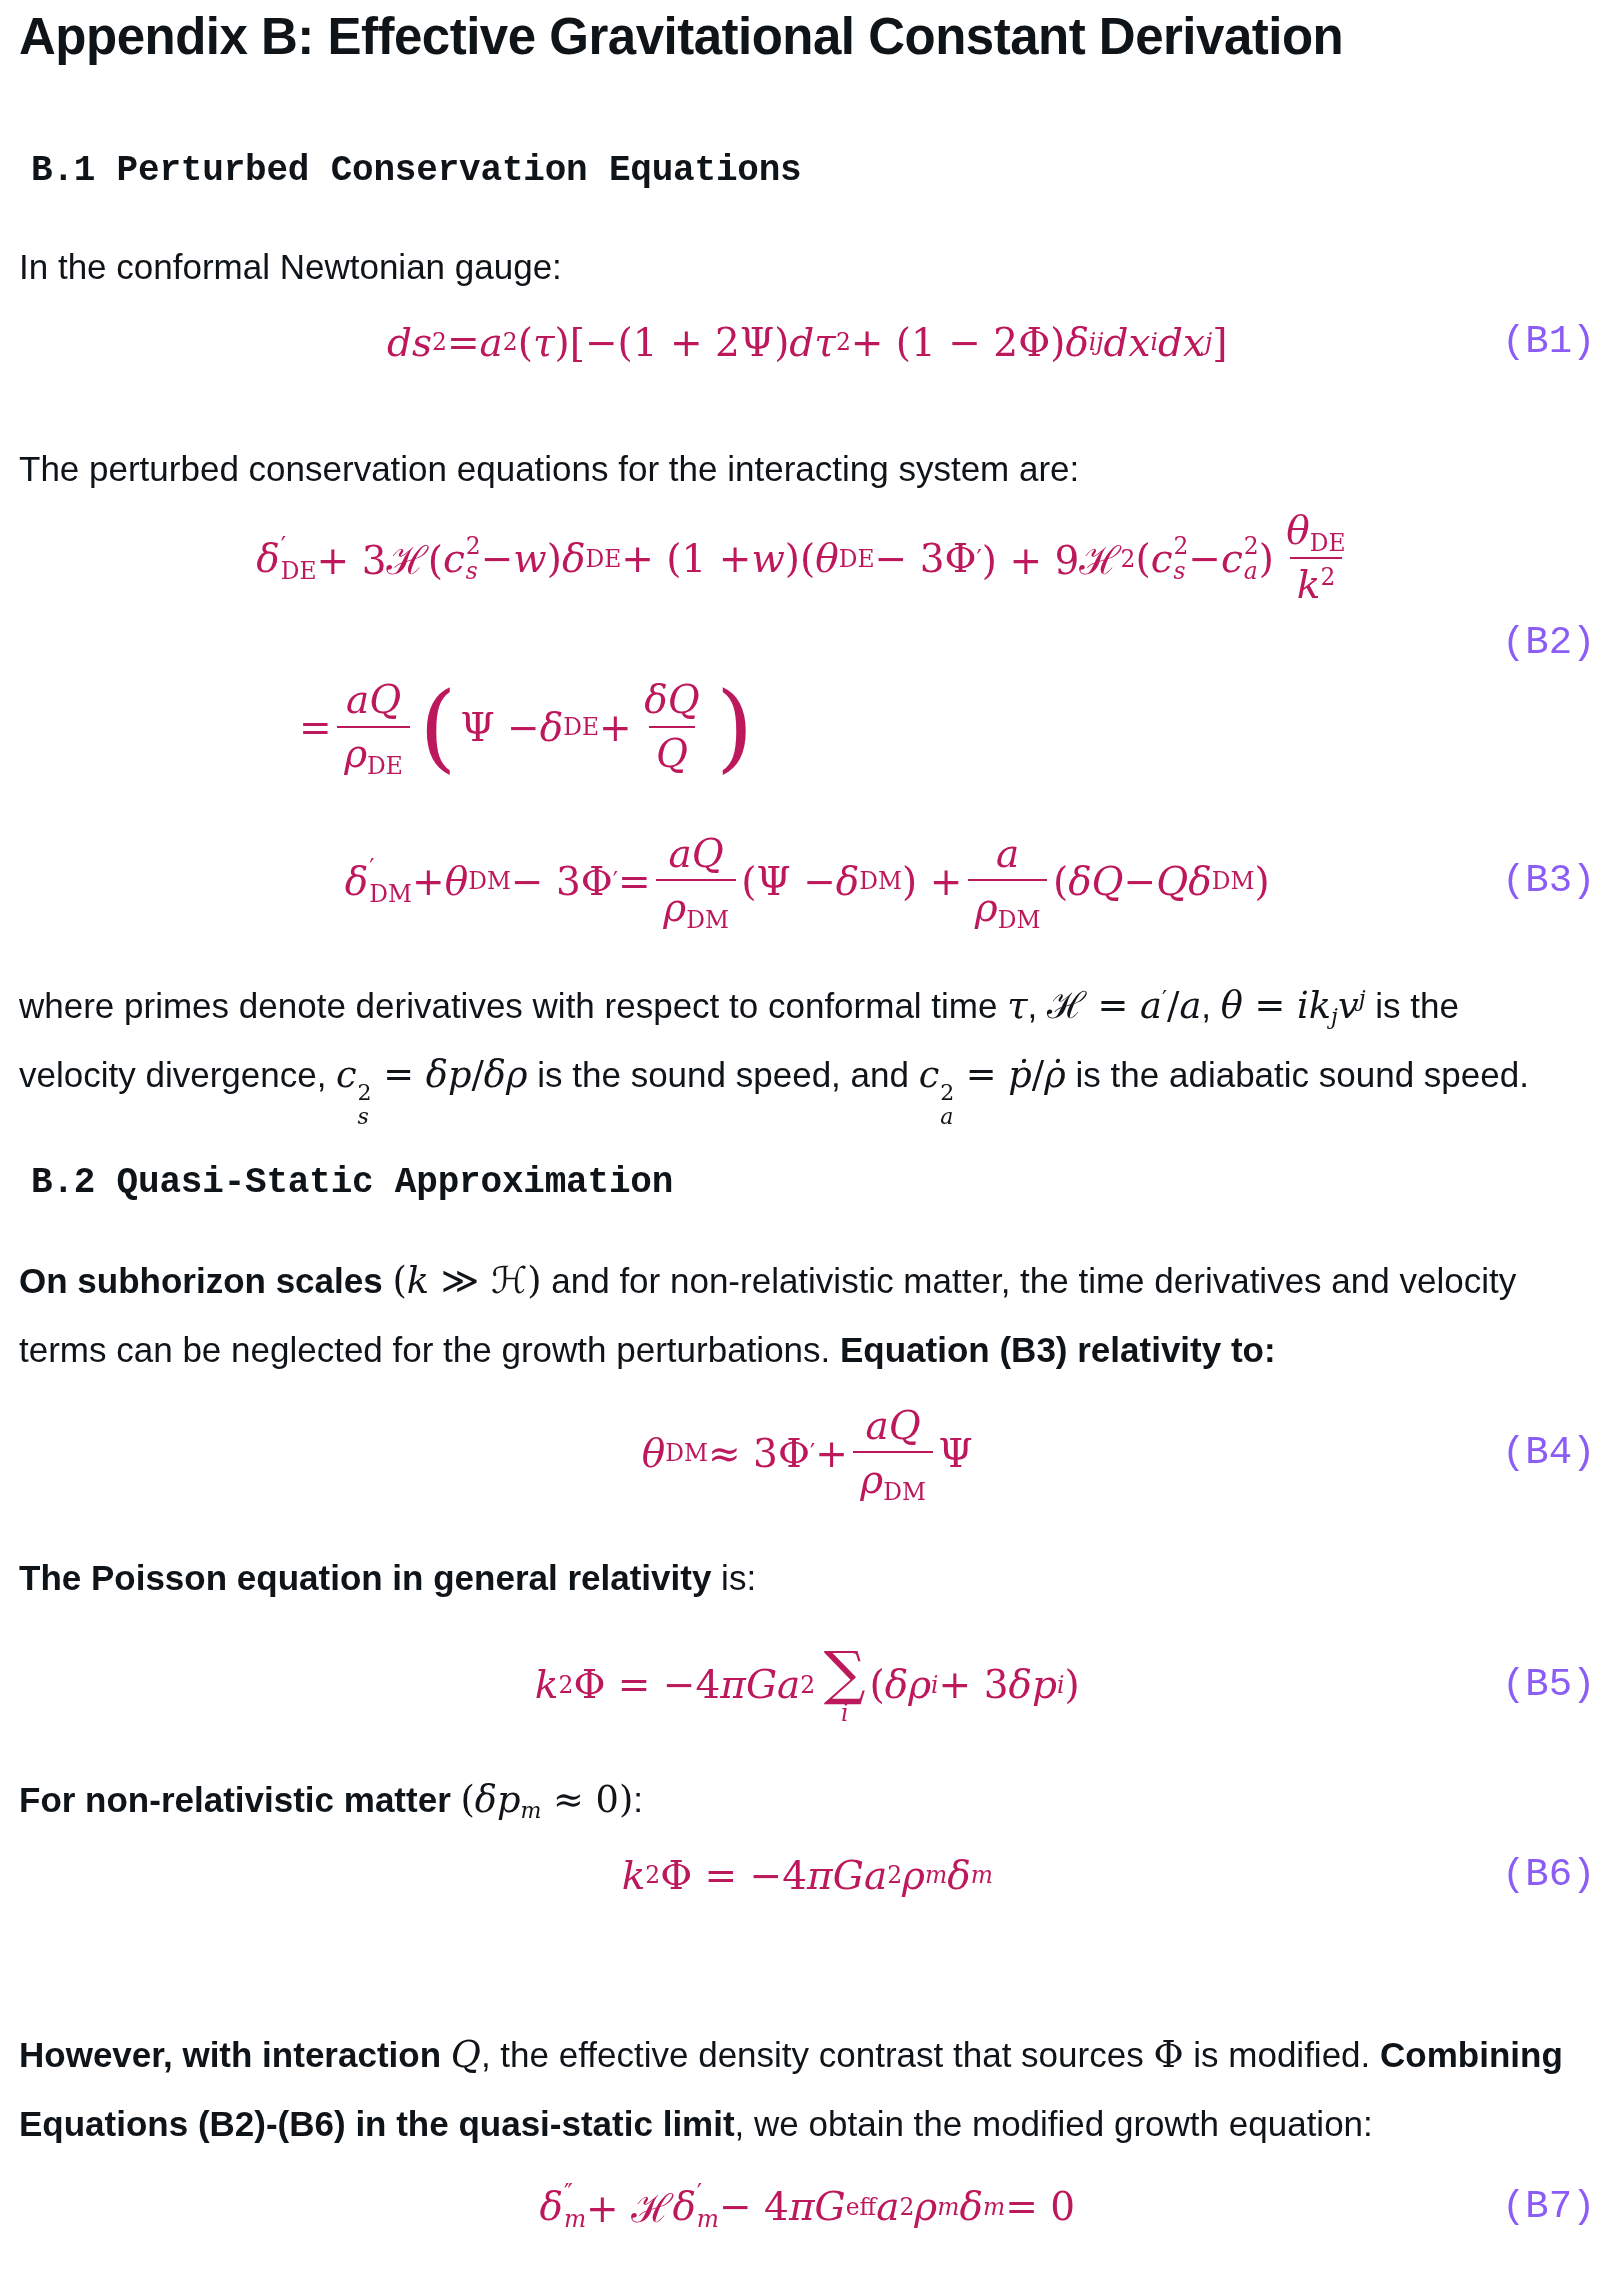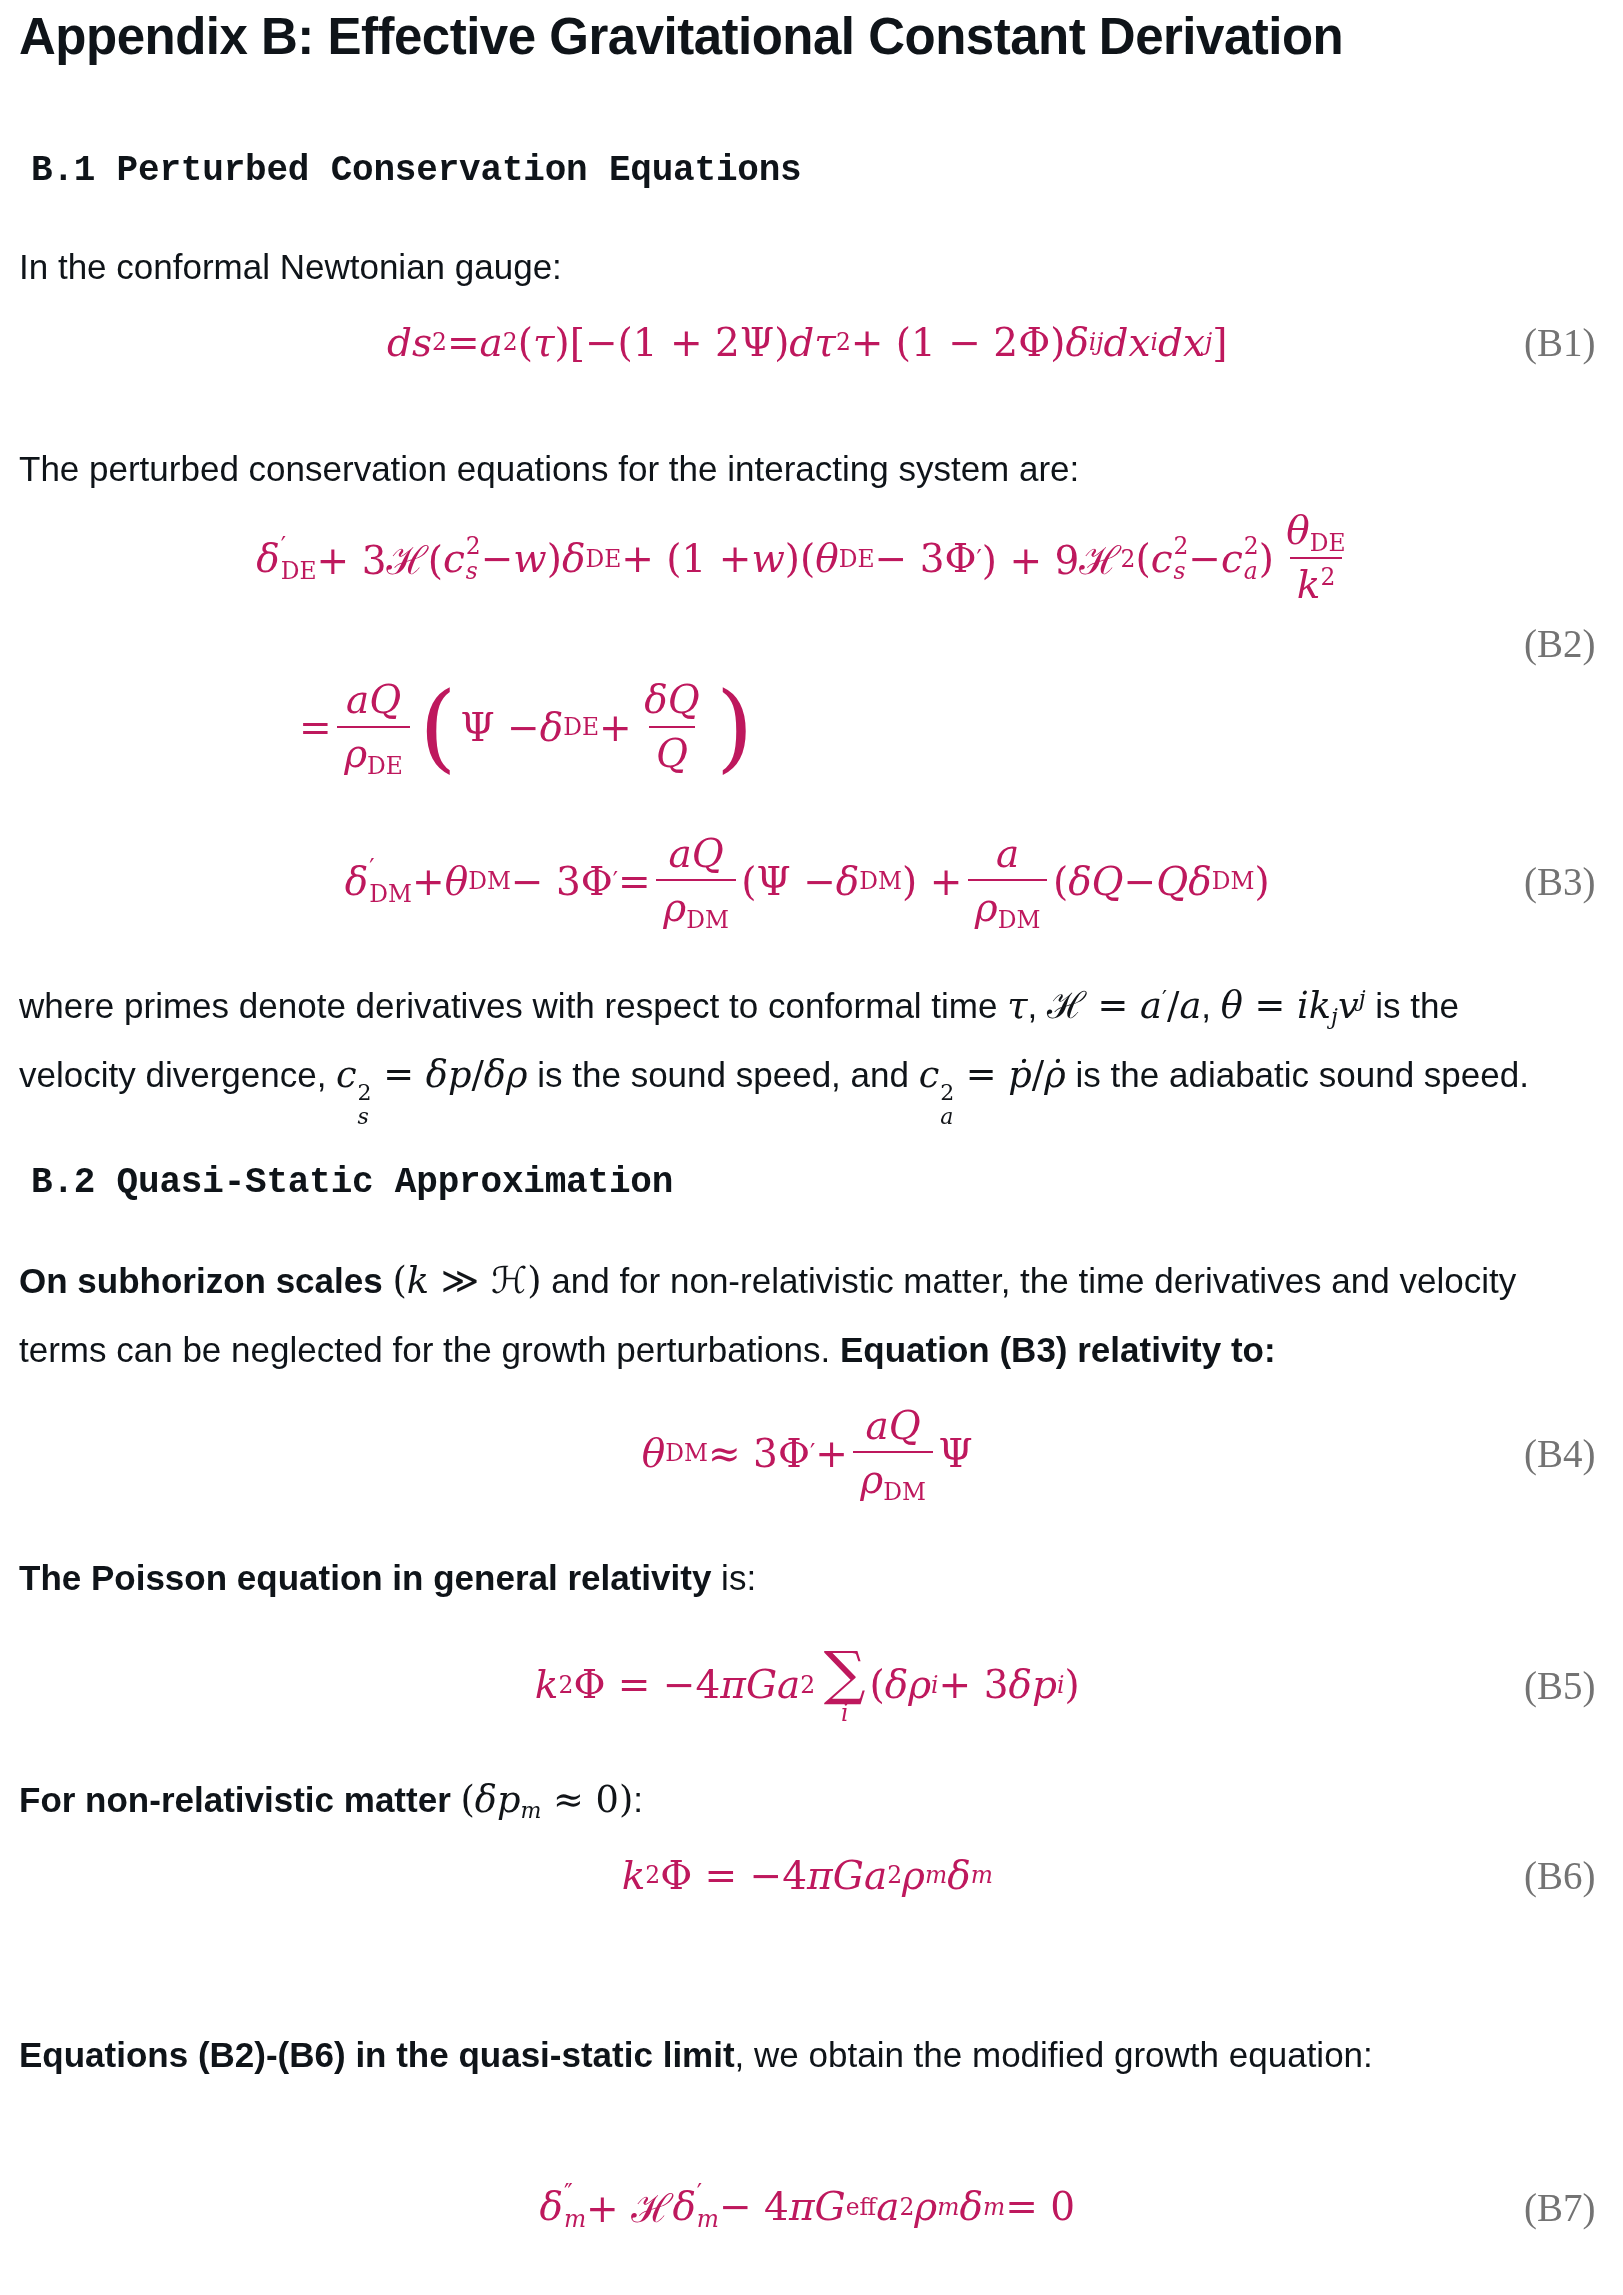--- a/index.html
+++ b/index.html
@@ -19,21 +19,21 @@
   .eq{position:absolute;left:19px;right:28.5px;}
   .eq .math{
     position:absolute;left:0;top:0;right:0;bottom:0;
     display:flex;flex-direction:column;align-items:center;justify-content:center;
     font-family:"DejaVu Serif",serif;font-size:39px;color:#be185d;row-gap:34px;
   }
   .eline{display:flex;align-items:center;white-space:nowrap;}
   #blk-eq2 .eline:nth-child(2){align-self:flex-start;margin-left:280px;}
   .eq .lab{
     position:absolute;right:0;top:50%;transform:translateY(-50%);
-    font-family:Liberation Serif, serif;font-size:39px;color:#737373;
+    font-family:Liberation Mono, monospace;font-size:39px;color:#8b5cf6;
   }
   
   .mi{font-style:italic;}
   .mr{font-style:normal;}
   sup.msup{font-size:0.6em;vertical-align:0.55em;line-height:0;}
   sub.msub{font-size:0.6em;vertical-align:-0.28em;line-height:0;}
   .ss{display:inline-flex;flex-direction:column;align-items:flex-start;font-size:0.6em;line-height:1.05;vertical-align:-0.58em;margin-left:0.04em;}
   .ssd{margin-top:0.05em;}
   .frac{display:inline-flex;flex-direction:column;align-items:center;vertical-align:middle;line-height:1.25;margin:16px 0.14em;text-align:center;}
   .fn{padding:0 0.18em 0.02em;}
@@ -272,20 +272,21 @@
         <span class="mi">ρ</span>
         <sub class="msub"><span class="mi">m</span></sub>
         <span class="mi">δ</span>
         <sub class="msub"><span class="mi">m</span></sub>
       </div>
     </div>
   <div class="lab">(B6)</div>
 </div>
 
 <p class="blk" id="blk-p7" style="top:2020px;">
+    <span class="pline"><span class="run run-b">However, with interaction </span><span class="im"><span class="mi">Q</span></span><span class="run">, the effective density contrast that sources </span><span class="im"><span class="mr">Φ</span></span><span class="run"> is modified. </span><span class="run run-b">Combining</span></span>
     <span class="pline"><span class="run run-b">Equations (B2)-(B6) in the quasi-static limit</span><span class="run">, we obtain the modified growth equation:</span></span>
   </p>
 
 <div class="eq" id="blk-eq7" style="top:2149px;height:115px;">
   <div class="math">
       <div class="eline">
         <span class="mi">δ</span>
         <span class="ss">
           <span class="ssu"><span class="mr">″</span></span>
           <span class="ssd"><span class="mi">m</span></span>

